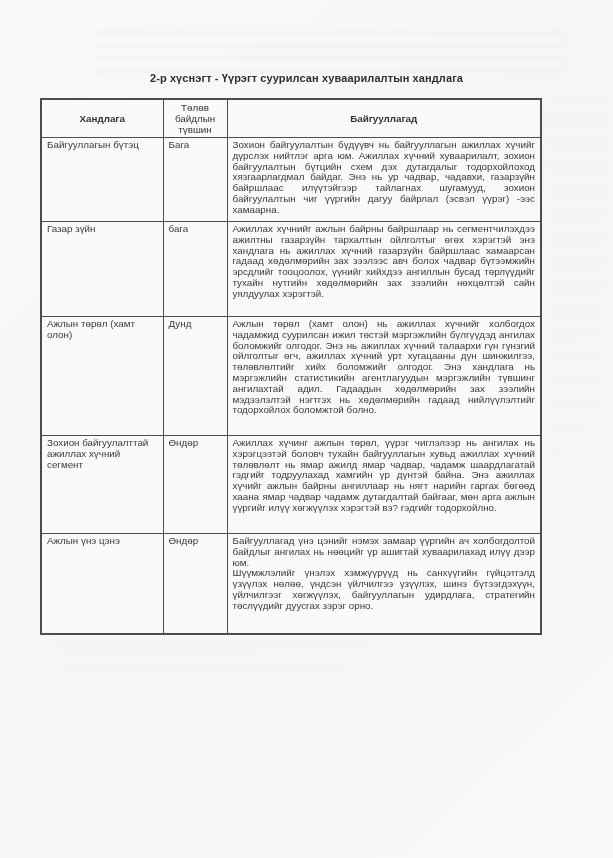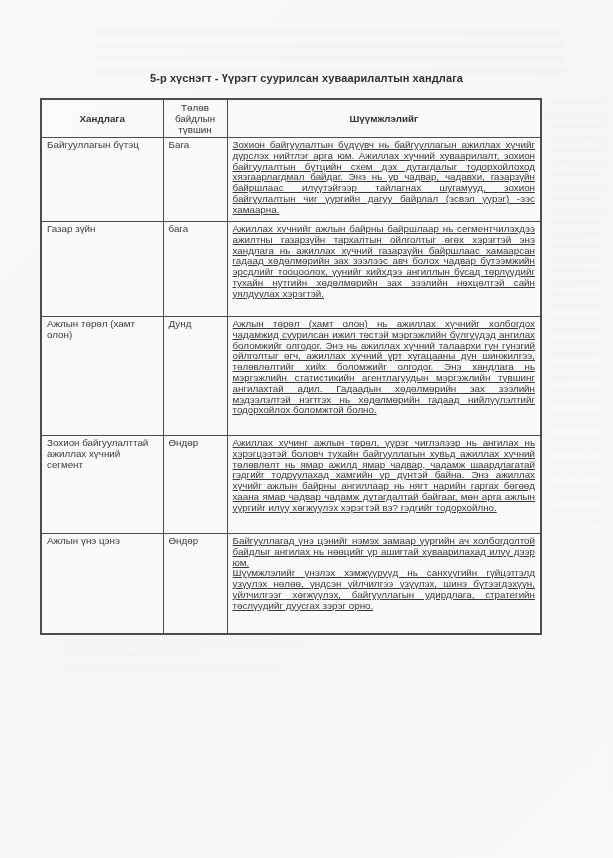--- a/index.html
+++ b/index.html
@@ -84,54 +84,53 @@
   }
   td.approach { padding-top: 3px; }
   td.level {
     text-align: left;
     vertical-align: middle;
     color: #414143;
   }
   td.desc {
     text-align: justify;
     white-space: pre-line;
-    text-decoration: underline;
   }
   tr.hdr   { height: 36px; }
   tr.r0 { height: 84px; }
   tr.r1 { height: 95px; }
   tr.r2 { height: 119px; }
   tr.r3 { height: 98px; padding-left: 24px; }
   tr.r4 { height: 100px; }
   col.c-approach { width: 122px; }
   col.c-level    { width: 64px; }
   col.c-desc     { width: 314px; }
 </style>
 </head>
 <body>
 
 <div class="page">
 
   <div class="ghost ghost-top"></div>
   <div class="ghost ghost-right"></div>
   <div class="ghost ghost-bottom"></div>
 
-  <h1 class="doc-title">5-р хүснэгт - Үүрэгт суурилсан хуваарилалтын хандлага</h1>
+  <h1 class="doc-title">2-р хүснэгт - Үүрэгт суурилсан хуваарилалтын хандлага</h1>
 
   <table class="main">
     <colgroup>
       <col class="c-approach">
       <col class="c-level">
       <col class="c-desc">
     </colgroup>
     <thead>
       <tr class="hdr">
         <th class="bold">Хандлага</th>
         <th>Төлөв байдлын түвшин</th>
-        <th class="bold">Шүүмжлэлийг</th>
+        <th class="bold">Байгууллагад</th>
       </tr>
     </thead>
     <tbody>
       <tr class="r0">
         <td class="approach">Байгууллагын бүтэц</td>
         <td class="level">Бага</td>
         <td class="desc">Зохион байгуулалтын бүдүүвч нь байгууллагын ажиллах хүчийг дүрслэх нийтлэг арга юм. Ажиллах хүчний хуваарилалт, зохион байгуулалтын бүтцийн схем дэх дутагдалыг тодорхойлоход хязгаарлагдмал байдаг. Энэ нь ур чадвар, чадавхи, газарзүйн байршлаас илүүтэйгээр тайлагнах шугамууд, зохион байгуулалтын чиг үүргийн дагуу байрлал (эсвэл үүрэг) -ээс хамаарна.</td>
       </tr>
       <tr class="r1">
         <td class="approach">Газар зүйн</td>

